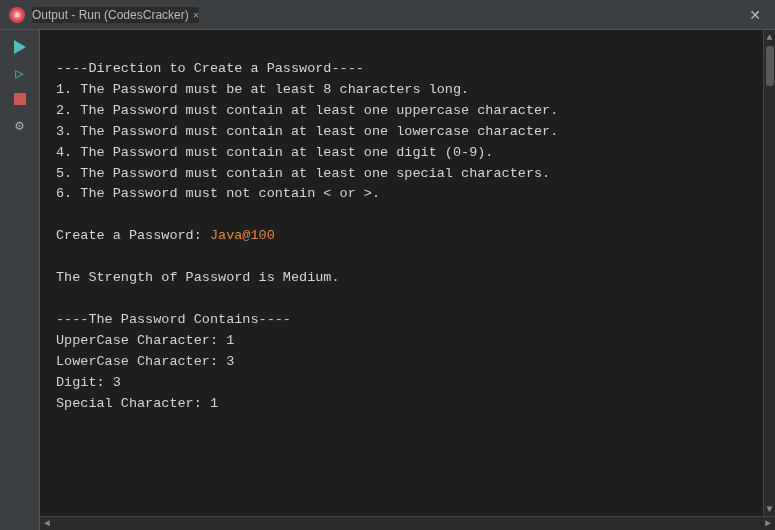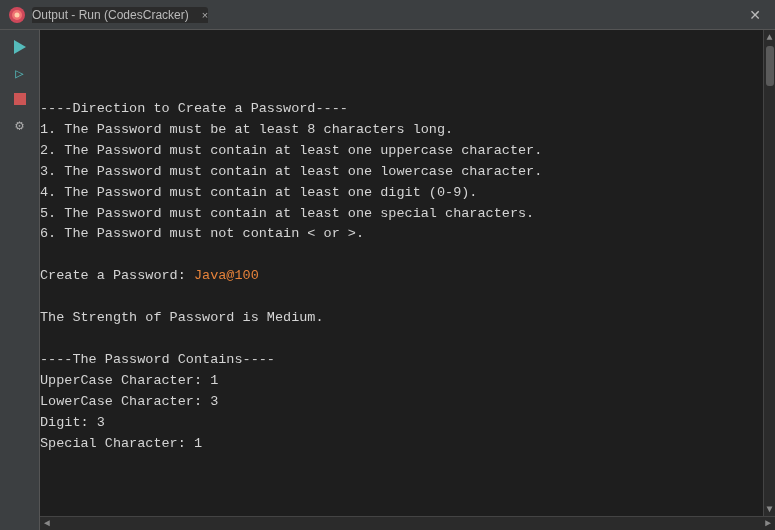--- a/index.html
+++ b/index.html
@@ -40,21 +40,21 @@
       display: flex;
       align-items: center;
       background: #2b2b2b;
       color: #bbb;
       font-size: 12px;
       font-family: Arial, sans-serif;
       padding: 4px 0;
       border-top-left-radius: 3px;
       border-top-right-radius: 3px;
       height: 16px;
-      gap: 13px;
+      gap: 4px;
     }
 
     .title-bar-close-tab {
       font-size: 11px;
       color: #aaa;
       cursor: pointer;
     }
 
     .title-bar-spacer {
       flex: 1;
@@ -132,26 +132,25 @@
       background: #1e1e1e;
       overflow: hidden;
       display: flex;
       flex-direction: column;
       position: relative;
     }
 
     .output-content {
       flex: 1;
       overflow: hidden;
-      padding: 8px 0;
+      padding: 8px 16px;
       color: #d4d4d4;
       font-size: 13.5px;
       line-height: 1.55;
       white-space: pre;
-      margin-top: 40px;
     }
 
     .text-orange {
       color: #e6823a;
     }
 
     
     .scrollbar-right {
       width: 12px;
       background: #2b2b2b;

